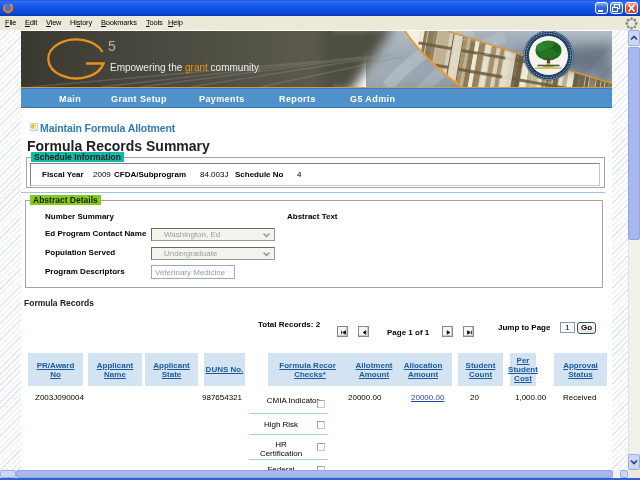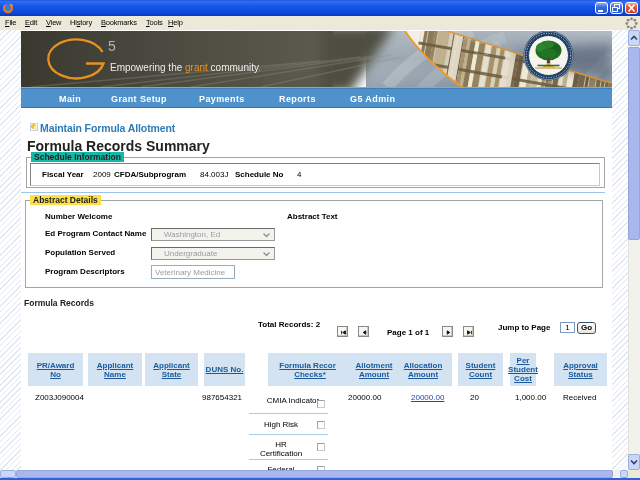--- a/index.html
+++ b/index.html
@@ -39,21 +39,21 @@
 #frs { left:27px; top:138px; font-size:14px; font-weight:bold; color:#222; }
 
 
 .fs { border:1px solid #a5a5a5; background:#fff; }
 #fs1 { left:26px; top:157px; width:579px; height:31px; }
 #fs1-legend { left:31px; top:152px; background:#14b8a6; padding:0 3px; font-size:8.5px; font-weight:bold; color:#222; }
 #fs1-inner { left:30px; top:163px; width:570px; height:23px; border:1px solid #c8c8c8; border-top-color:#808080; border-left-color:#808080; background:#fff; }
 .ftext { font-size:8px; color:#000; }
 #hr1 { left:21px; top:192px; width:584px; height:1px; background:#9dc3e6; }
 #fs2 { left:25px; top:200px; width:578px; height:88px; }
-#fs2-legend { left:30px; top:195px; background:#fde047; padding:0 3px; font-size:8.5px; font-weight:bold; color:#222; }
+#fs2-legend { left:30px; top:195px; background:#84cc16; padding:0 3px; font-size:8.5px; font-weight:bold; color:#222; }
 .flabel { font-size:8px; font-weight:bold; color:#000; }
 .sel { background:#f3f2ed; border:1px solid #9a9a94; border-top-color:#6b6b66; border-left-color:#6b6b66; color:#9c9c9a; font-size:8px; }
 #sel1 { left:151px; top:228px; width:124px; height:13px; }
 #sel2 { left:151px; top:247px; width:124px; height:13px; }
 .sel .txt { position:absolute; left:12px; top:1px; }
 .selarrow { position:absolute; right:2px; top:2px; width:11px; height:8px; color:#8a8a86; font-size:7px; text-align:center; line-height:8px; }
 #inp1 { left:151px; top:265px; width:84px; height:14px; background:#fff; border:1px solid #94aebe; color:#9a9a9a; font-size:8px; padding:2px 3px; }
 
 
 #fr { left:24px; top:298px; font-size:8.5px; font-weight:bold; color:#222; }
@@ -299,21 +299,21 @@
 <div class="abs ftext" style="left:42px; top:170px;"><b>Fiscal Year</b></div>
 <div class="abs ftext" style="left:93px; top:170px;">2009</div>
 <div class="abs ftext" style="left:114px; top:170px;"><b>CFDA/Subprogram</b></div>
 <div class="abs ftext" style="left:200px; top:170px;">84.003J</div>
 <div class="abs ftext" style="left:235px; top:170px;"><b>Schedule No</b></div>
 <div class="abs ftext" style="left:297px; top:170px;">4</div>
 <div class="abs" id="hr1"></div>
 
 <div class="abs fs" id="fs2"></div>
 <div class="abs" id="fs2-legend">Abstract Details</div>
-<div class="abs flabel" style="left:45px; top:212px;">Number Welcome</div>
+<div class="abs flabel" style="left:45px; top:212px;">Number Summary</div>
 <div class="abs flabel" style="left:287px; top:212px;">Abstract Text</div>
 <div class="abs flabel" style="left:45px; top:229px;">Ed Program Contact Name</div>
 <div class="abs flabel" style="left:45px; top:248px;">Population Served</div>
 <div class="abs flabel" style="left:45px; top:267px;">Program Descriptors</div>
 <div class="abs sel" id="sel1">
     <span class="txt">Washington, Ed</span>
     <span class="selarrow"><svg width="9" height="8" viewBox="0 0 9 8">
         <path d="M1.5 2.5 L4.5 5.5 L7.5 2.5" stroke="#90908c" stroke-width="1.3" fill="none"></path>
       </svg></span>
   </div>

